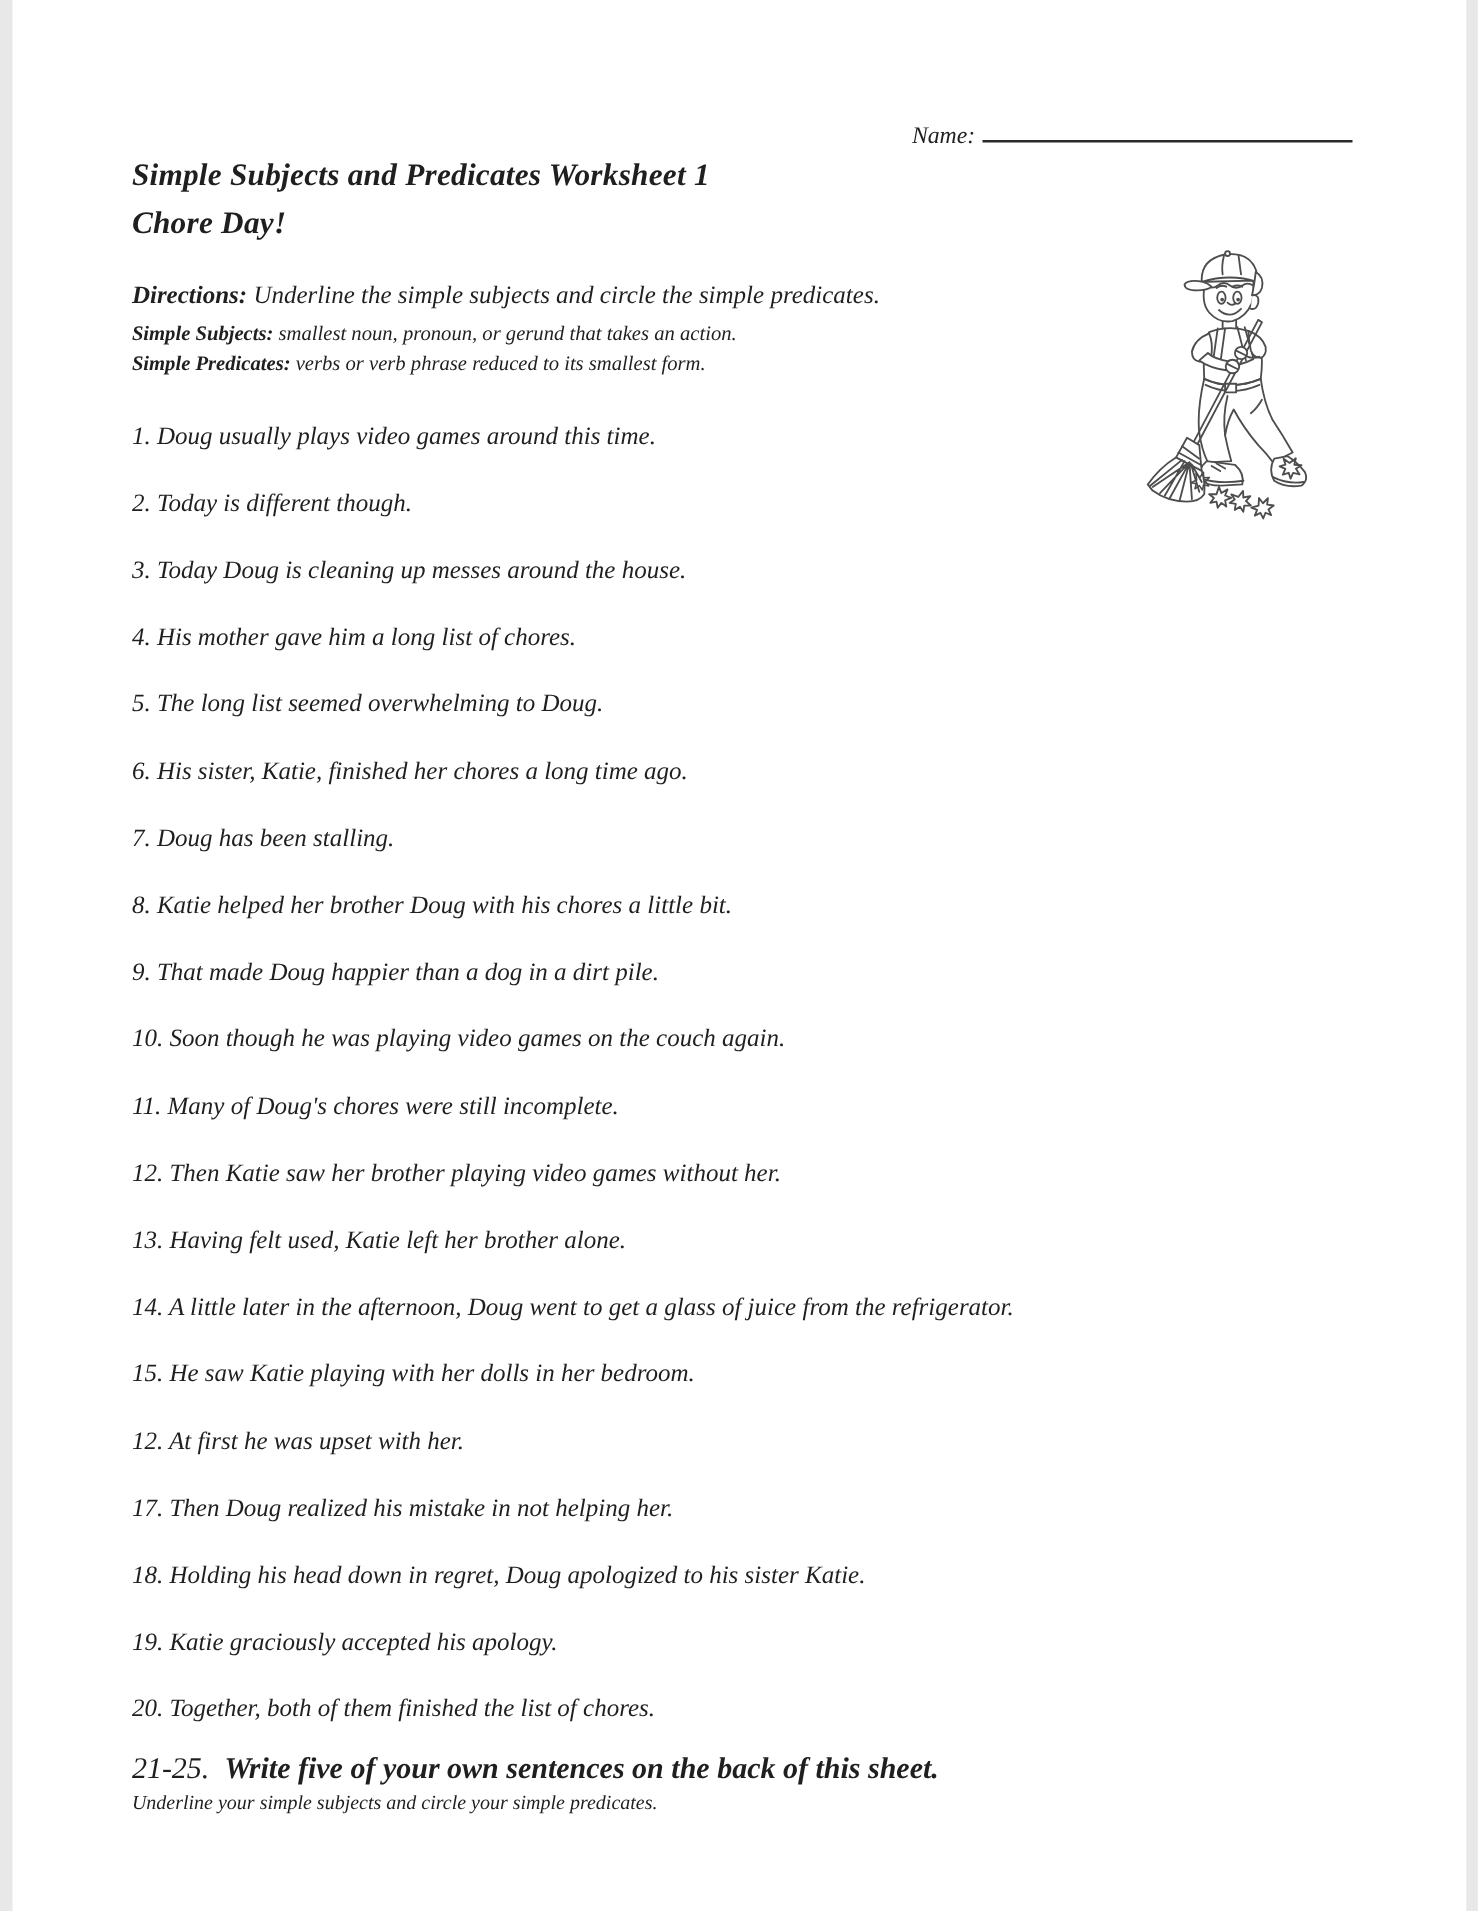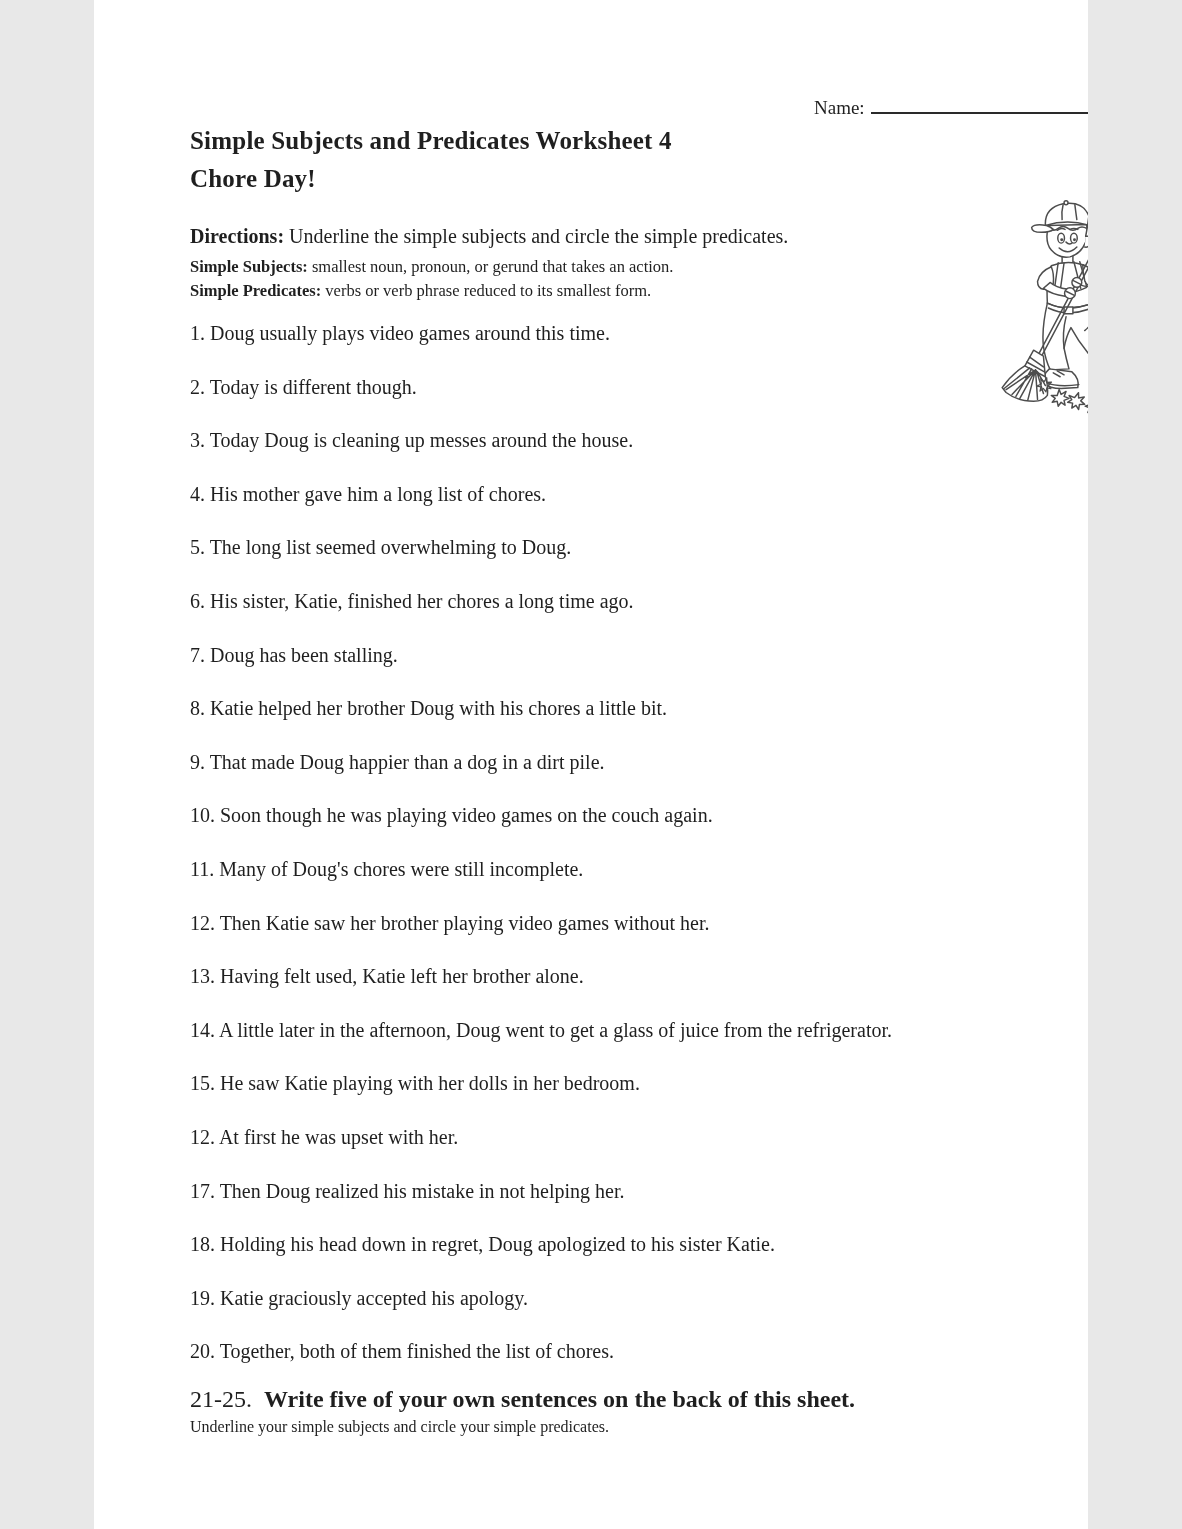--- a/index.html
+++ b/index.html
@@ -1,25 +1,26 @@
 <!DOCTYPE html>
 <html><head>
 <meta charset="utf-8">
 <style>
   * { margin: 0; padding: 0; box-sizing: border-box; }
   html, body { background: #e8e8e8; }
   .page {
     position: relative;
-    width: 994px;
+    width: 1163px;
     height: 1529px;
     margin: 0 auto;
     background: #ffffff;
     font-family: "Liberation Serif", serif;
     color: #1f1f1f;
     overflow: hidden;
+    font-style: italic;
   }
   
   .name-block {
     position: absolute;
     left: 720px;
     top: 95px;
     font-size: 19px;
     white-space: nowrap;
   }
   .name-line {
@@ -49,21 +50,21 @@
     line-height: 26px;
   }
   .directions b { font-weight: bold; }
   .defs { margin-top: 6px; }
   .def-line {
     font-size: 16.5px;
     line-height: 24px;
   }
   .def-line b { font-weight: bold; }
   .sentence-list {
-    margin-top: 18px;
+    margin-top: 34px;
     list-style: none;
   }
   .sentence {
     font-size: 20px;
     line-height: 24px;
     margin-bottom: 29.6px;
     white-space: nowrap;
   }
   .sentence:last-child { margin-bottom: 0; }
   .closing { margin-top: 23px; }
@@ -151,21 +152,21 @@
     <g>
       <path id="leaf" d="M64 206 l2 -6 l2 5 l5 -3 l-2 5 l5 2 l-5 2 l1 5 l-4 -3 l-3 4 l-1 -5 l-5 1 l3 -4 l-4 -3 z"></path>
       <use href="#leaf" transform="translate(16,4) rotate(20 70 210)"></use>
       <use href="#leaf" transform="translate(33,0) rotate(-15 100 206)"></use>
       <use href="#leaf" transform="translate(48,3) rotate(35 115 210)"></use>
       <use href="#leaf" transform="translate(8,10) scale(0.85) rotate(-25 80 250)"></use>
     </g>
   </svg>
 
   <div class="content">
-    <div class="title-line">Simple Subjects and Predicates Worksheet 4</div>
+    <div class="title-line">Simple Subjects and Predicates Worksheet 1</div>
     <div class="title-line">Chore Day!</div>
 
     <p class="directions"><b>Directions:</b><span> Underline the simple subjects and circle the simple predicates.</span></p>
 
     <div class="defs">
       <p class="def-line"><b>Simple Subjects:</b><span> smallest noun, pronoun, or gerund that takes an action.</span></p>
       <p class="def-line"><b>Simple Predicates:</b><span> verbs or verb phrase reduced to its smallest form.</span></p>
     </div>
 
     <ol class="sentence-list">

